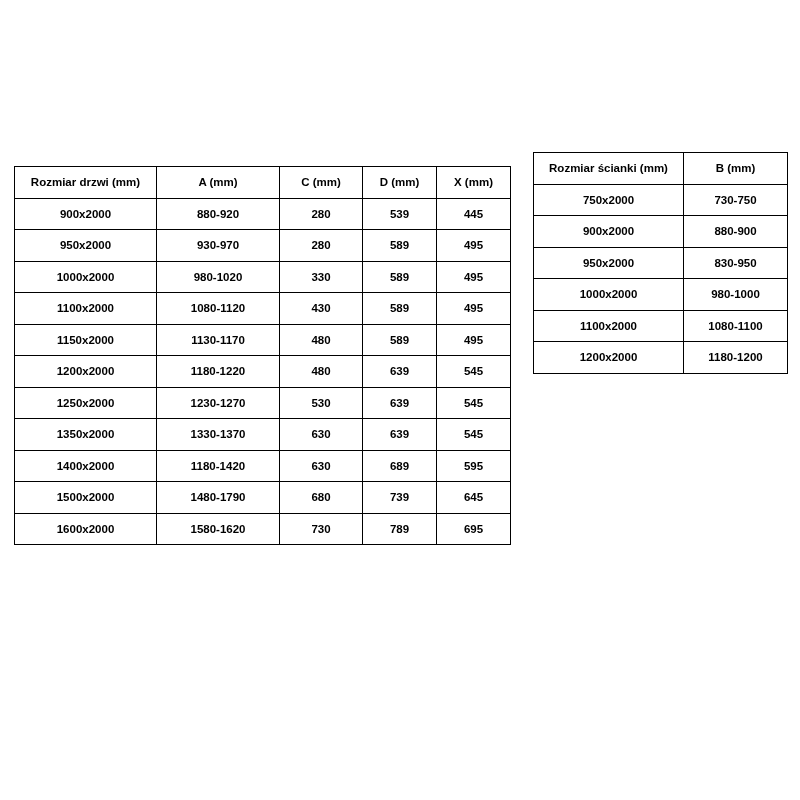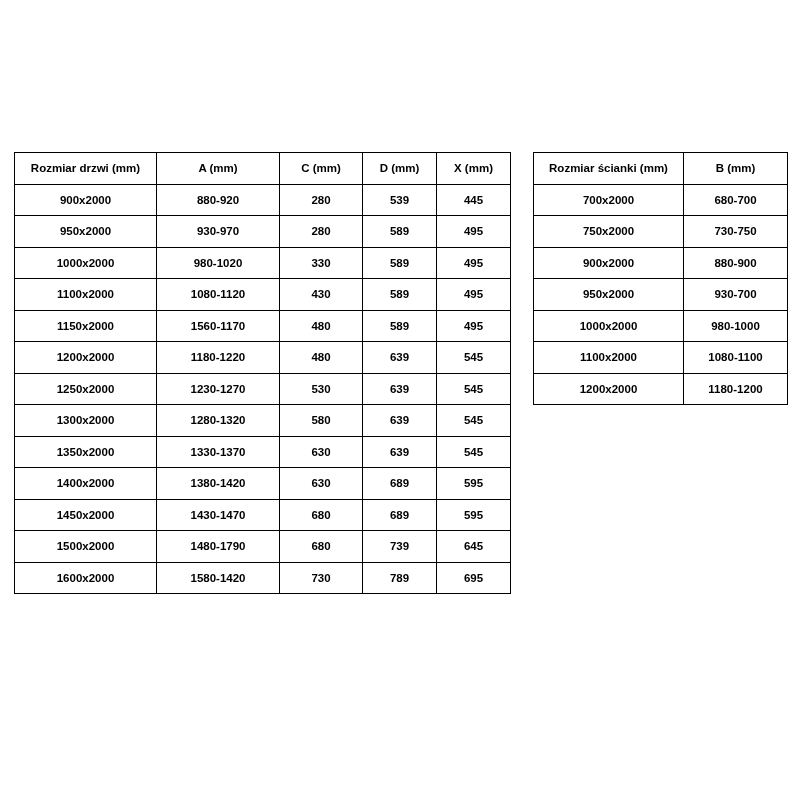--- a/index.html
+++ b/index.html
@@ -40,21 +40,21 @@
     white-space: nowrap;
     color: #000000;
   }
   table.spec th {
     font-size: 11.5px;
   }
 
   
   #doors-table {
     left: 14px;
-    top: 152px;
+    top: 166px;
   }
   #doors-table col.c-size  { width: 142px; }
   #doors-table col.c-a     { width: 123px; }
   #doors-table col.c-c     { width: 83px; }
   #doors-table col.c-d     { width: 74px; }
   #doors-table col.c-x     { width: 74px; }
 
   
   #wall-table {
     left: 533px;
@@ -109,111 +109,93 @@
       </tr>
       <tr>
         <td>1100x2000</td>
         <td>1080-1120</td>
         <td>430</td>
         <td>589</td>
         <td>495</td>
       </tr>
       <tr>
         <td>1150x2000</td>
-        <td>1560-1170</td>
+        <td>1130-1170</td>
         <td>480</td>
         <td>589</td>
         <td>495</td>
       </tr>
       <tr>
         <td>1200x2000</td>
         <td>1180-1220</td>
         <td>480</td>
         <td>639</td>
         <td>545</td>
       </tr>
       <tr>
         <td>1250x2000</td>
         <td>1230-1270</td>
         <td>530</td>
         <td>639</td>
         <td>545</td>
       </tr>
       <tr>
-        <td>1300x2000</td>
-        <td>1280-1320</td>
-        <td>580</td>
-        <td>639</td>
-        <td>545</td>
-      </tr>
-      <tr>
         <td>1350x2000</td>
         <td>1330-1370</td>
         <td>630</td>
         <td>639</td>
         <td>545</td>
       </tr>
       <tr>
         <td>1400x2000</td>
-        <td>1380-1420</td>
+        <td>1180-1420</td>
         <td>630</td>
-        <td>689</td>
-        <td>595</td>
-      </tr>
-      <tr>
-        <td>1450x2000</td>
-        <td>1430-1470</td>
-        <td>680</td>
         <td>689</td>
         <td>595</td>
       </tr>
       <tr>
         <td>1500x2000</td>
         <td>1480-1790</td>
         <td>680</td>
         <td>739</td>
         <td>645</td>
       </tr>
       <tr>
         <td>1600x2000</td>
-        <td>1580-1420</td>
+        <td>1580-1620</td>
         <td>730</td>
         <td>789</td>
         <td>695</td>
       </tr>
     </tbody>
   </table>
 
   <table class="spec" id="wall-table">
     <colgroup>
       <col class="c-size">
         <col class="c-b">
     </colgroup>
     <thead>
       <tr>
         <th>Rozmiar ścianki (mm)</th>
         <th>B (mm)</th>
       </tr>
     </thead>
     <tbody>
       <tr>
-        <td>700x2000</td>
-        <td>680-700</td>
-      </tr>
-      <tr>
         <td>750x2000</td>
         <td>730-750</td>
       </tr>
       <tr>
         <td>900x2000</td>
         <td>880-900</td>
       </tr>
       <tr>
         <td>950x2000</td>
-        <td>930-700</td>
+        <td>830-950</td>
       </tr>
       <tr>
         <td>1000x2000</td>
         <td>980-1000</td>
       </tr>
       <tr>
         <td>1100x2000</td>
         <td>1080-1100</td>
       </tr>
       <tr>

